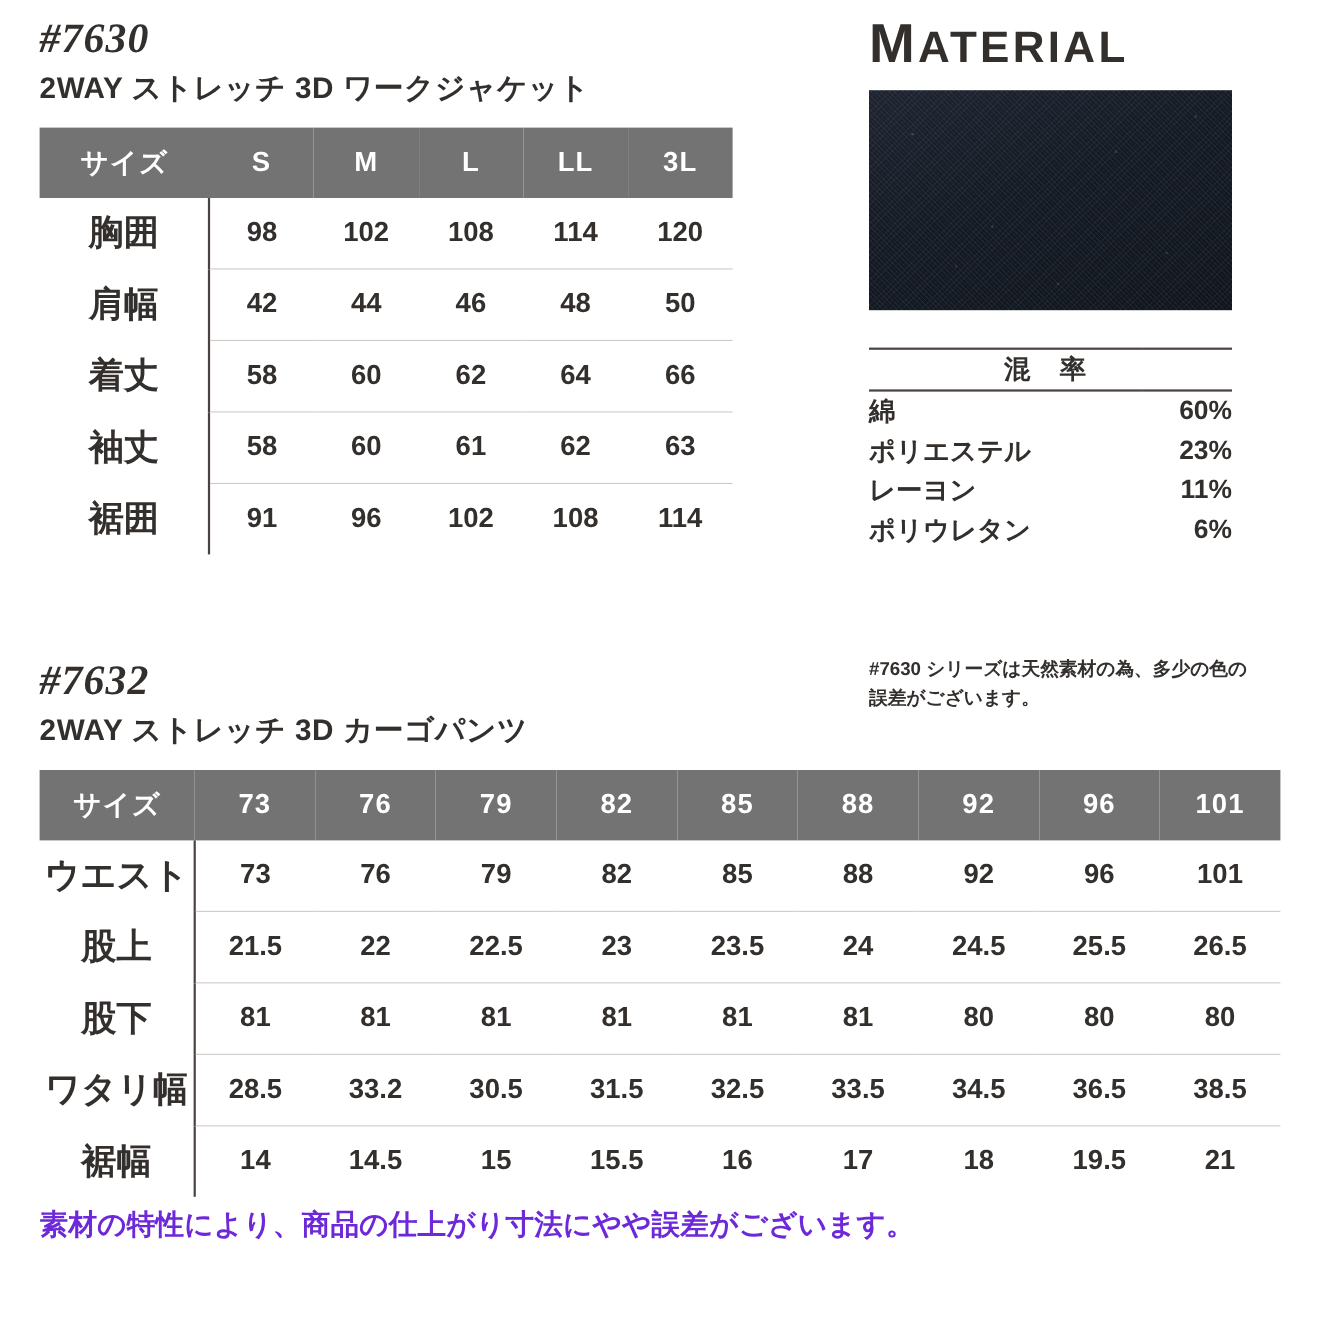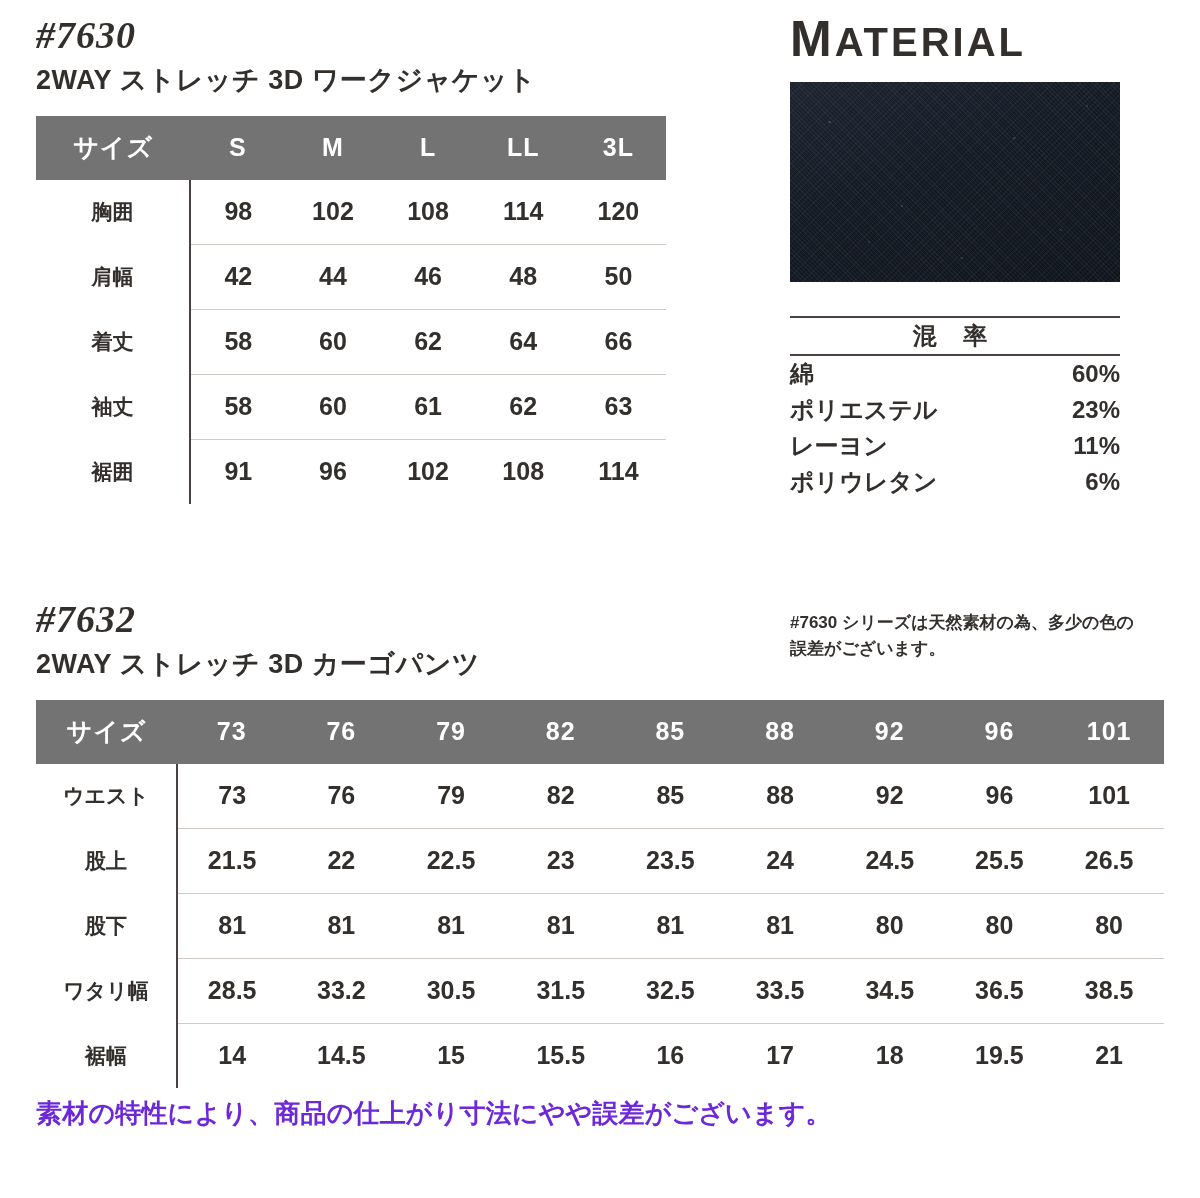--- a/index.html
+++ b/index.html
@@ -75,21 +75,21 @@
   table.size-table tbody td {
     border-bottom: 1px solid #cfcac6;
   }
   table.size-table tbody tr:last-child td {
     border-bottom: none;
   }
   table.size-table tbody td.first-col {
     border-bottom: none;
     border-right: 2px solid #4a4240;
     text-align: center;
-    font-size: 21px;
+    font-size: 32px;
   }
   table.size-table thead th.first-col {
     border-right: none;
   }
 
   
   .jacket-table col.c0 { width: 154px; }
   .jacket-table col.cx { width: 95px; }
 
   
@@ -197,21 +197,21 @@
     color: #332f2d;
   }
   .comp-table td.val {
     text-align: right;
     white-space: nowrap;
   }
 
   .disclaimer {
     position: absolute;
     left: 790px;
-    top: 610px;
+    top: 596px;
     width: 350px;
     font-size: 17px;
     font-weight: bold;
     line-height: 1.5;
     color: #332f2d;
   }
 </style>
 </head>
 <body>
 

